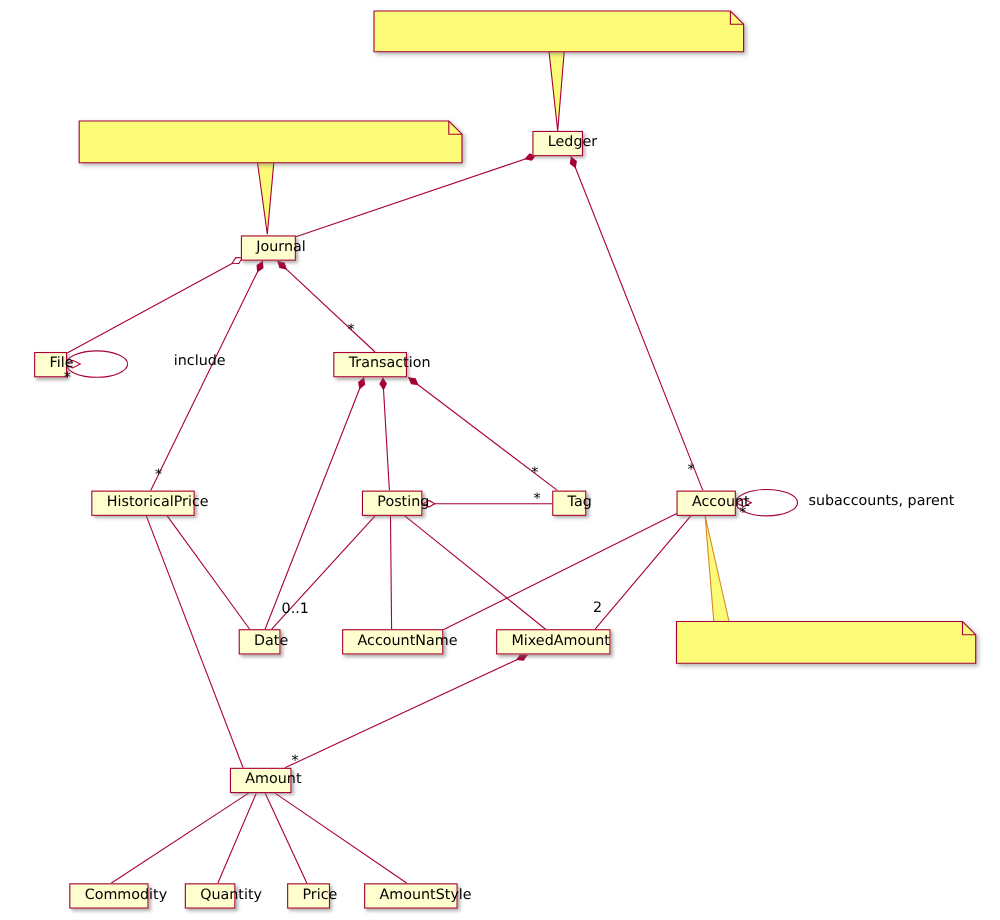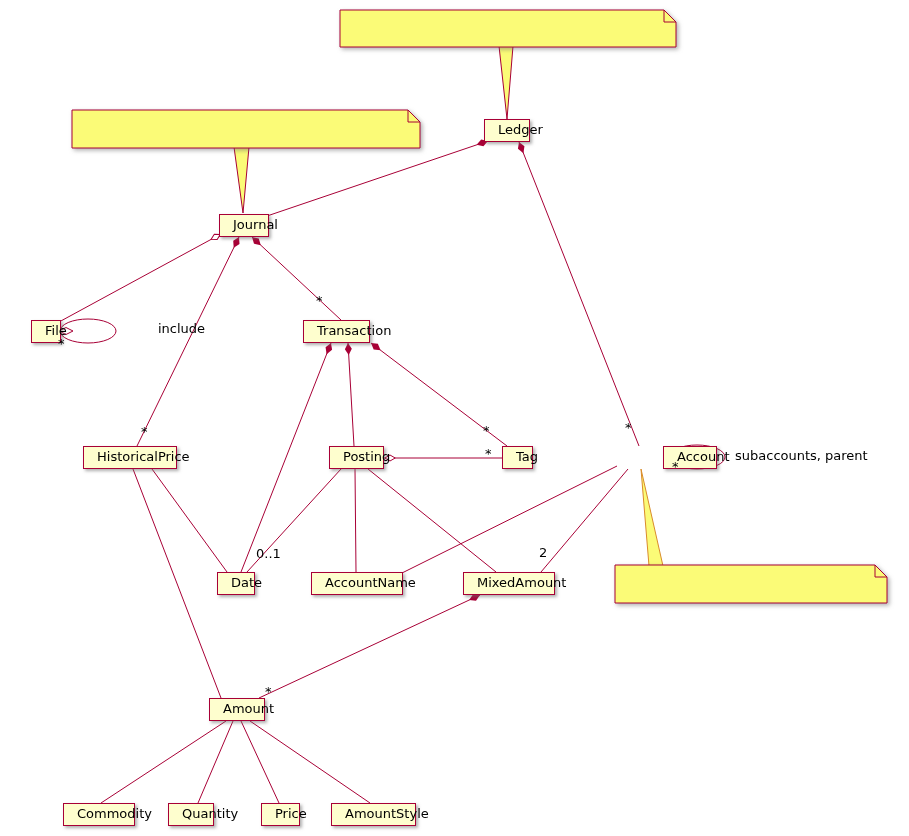--- a/index.html
+++ b/index.html
@@ -87,24 +87,24 @@
   </g>
 </svg>
 
   <div class="node" style="left:484px;top:119px;width:46px;">Ledger</div>
   <div class="node" style="left:219px;top:214px;width:50px;">Journal</div>
   <div class="node" style="left:31px;top:320px;width:30px;">File</div>
   <div class="node" style="left:303px;top:320px;width:67px;">Transaction</div>
   <div class="node" style="left:83px;top:446px;width:94px;">HistoricalPrice</div>
   <div class="node" style="left:329px;top:446px;width:55px;">Posting</div>
   <div class="node" style="left:502px;top:446px;width:31px;">Tag</div>
-  <div class="node" style="left:615px;top:446px;width:54px;margin-left:48px;">Account</div>
+  <div class="node" style="left:615px;top:446px;width:54px;">Account</div>
   <div class="node" style="left:217px;top:572px;width:38px;">Date</div>
   <div class="node" style="left:311px;top:572px;width:92px;">AccountName</div>
-  <div class="node" style="left:463px;top:572px;width:92px;">MixedAmount</div>
+  <div class="node" style="left:451px;top:572px;width:104px;">MixedAmount</div>
   <div class="node" style="left:209px;top:698px;width:56px;">Amount</div>
   <div class="node" style="left:63px;top:803px;width:72px;">Commodity</div>
   <div class="node" style="left:168px;top:803px;width:46px;">Quantity</div>
   <div class="node" style="left:261px;top:803px;width:39px;">Price</div>
   <div class="node" style="left:331px;top:803px;width:85px;">AmountStyle</div>
 
   <div class="note-text" style="left:79px;top:113px;"><br></div>
 
   <span class="mult" style="left:122px;top:321px;margin-left:36px;">include</span>
   <span class="mult" style="left:58px;top:336px;">*</span>

